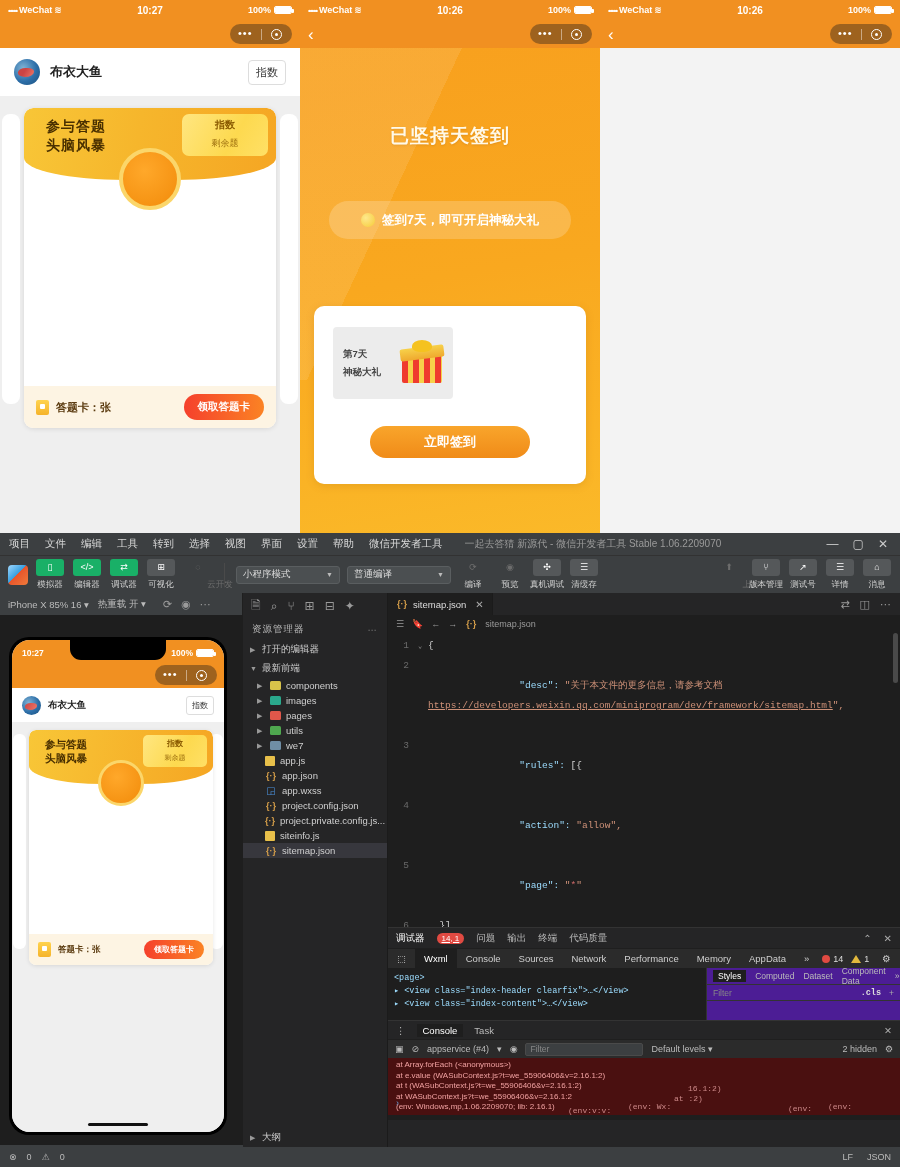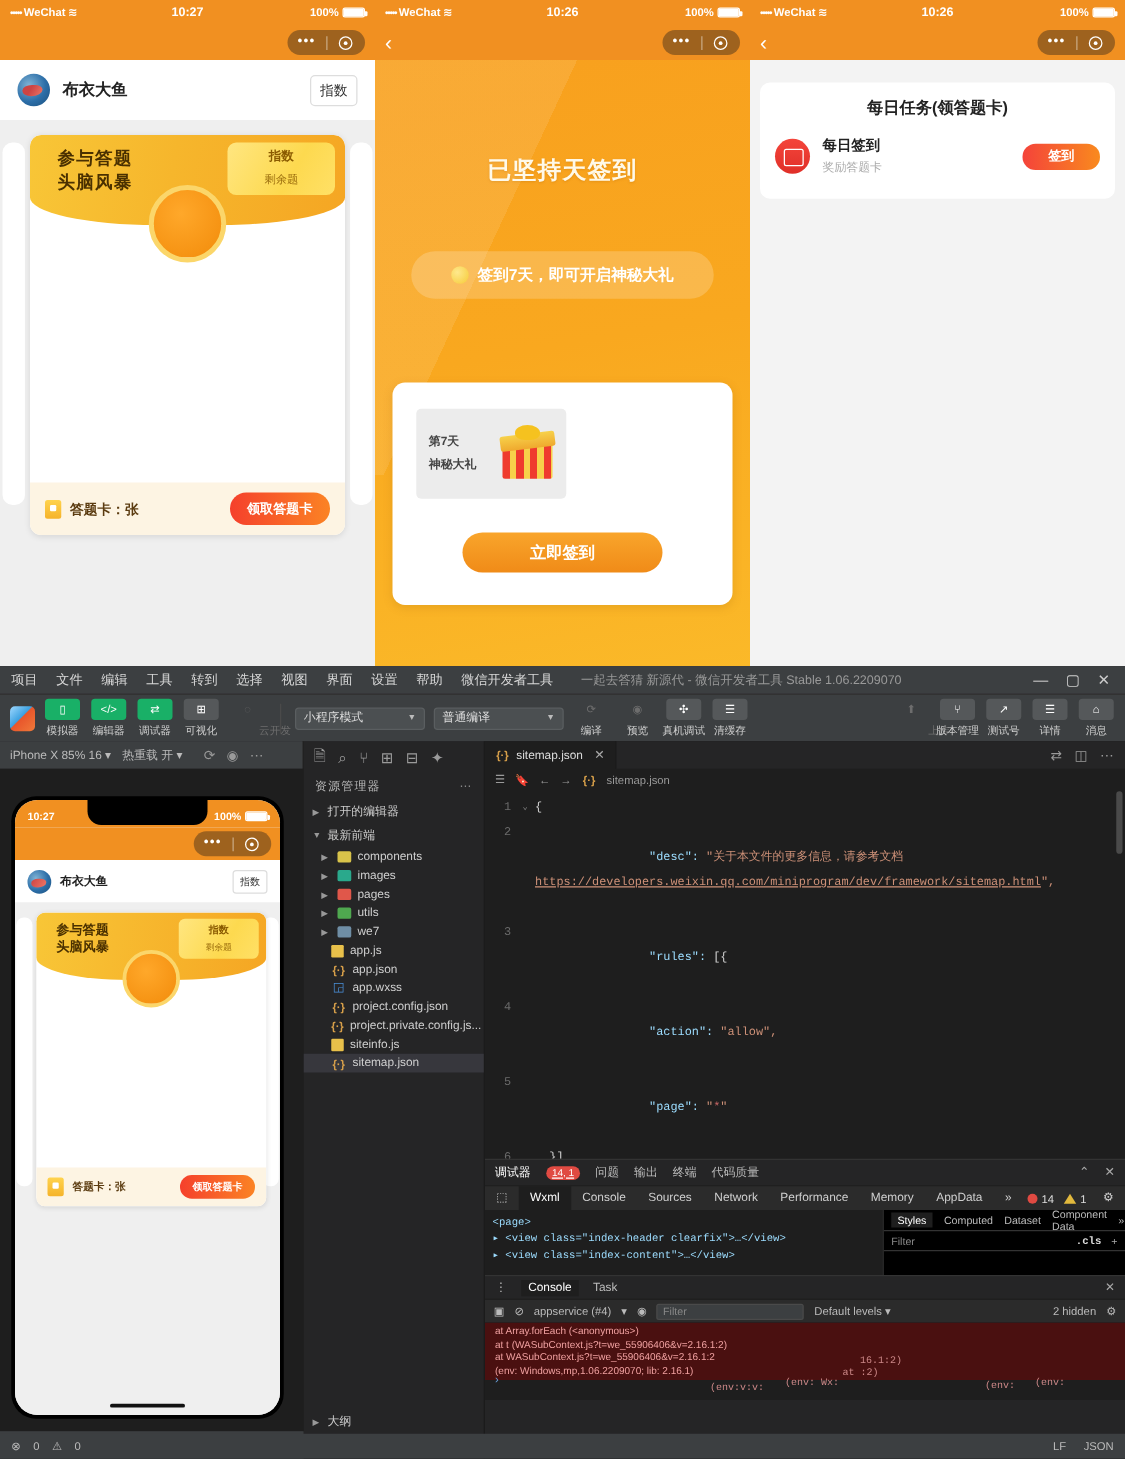--- a/index.html
+++ b/index.html
@@ -246,21 +246,21 @@
   .dbg-tabs .right{margin-left:auto;display:flex;gap:12px;color:#aaa;font-size:10px;}
   .dt-row{height:20px;display:flex;align-items:center;background:#2b2b2b;border-top:1px solid #1f1f1f;}
   .dt-row .t{padding:0 9px;font-size:9.5px;color:#cfcfcf;height:100%;display:flex;align-items:center;}
   .dt-row .t.act{background:#1e1e1e;color:#fff;text-align:center;}
   .dt-row .warn{display:flex;align-items:center;gap:3px;font-size:9px;color:#ddd;padding:0 4px;}
   .dot-r{width:8px;height:8px;border-radius:50%;background:#e04a42;display:inline-block;}
   .tri-y{width:0;height:0;border-left:5px solid transparent;border-right:5px solid transparent;
          border-bottom:8px solid #e2b93d;display:inline-block;}
   .dbg-split{display:flex;height:52px;}
   .dom{flex:1;background:#1e1e1e;padding:4px 6px;font-family:"Liberation Mono",monospace;font-size:8.5px;line-height:13px;color:#9cdcfe;}
-  .styles{width:194px;background:#000000;border-left:1px solid #333;}
+  .styles{width:194px;background:#4c1d95;border-left:1px solid #333;}
   .st-tabs{height:16px;display:flex;align-items:center;gap:9px;padding:0 6px;font-size:8.5px;color:#bbb;}
   .st-tabs .act{background:#1e1e1e;color:#fff;padding:1px 5px;}
   .st-filter{height:17px;display:flex;align-items:center;padding:0 6px;font-size:8.5px;
              color:#888;border-top:1px solid #333;border-bottom:1px solid #333;}
   .st-filter .cls{margin-left:auto;color:#ddd;font-weight:bold;font-family:"Liberation Mono",monospace;}
   .console-bar{height:19px;display:flex;align-items:center;gap:11px;padding:0 8px;
                background:#252526;border-top:1px solid #333;font-size:9.5px;color:#bbb;}
   .console-bar .act{background:#1e1e1e;color:#fff;padding:1px 6px;}
   .cons-ctl{height:19px;display:flex;align-items:center;gap:8px;padding:0 7px;background:#2b2b2b;
             border-top:1px solid #1f1f1f;font-size:9px;color:#bbb;}
@@ -404,31 +404,20 @@
         <span class="back-chevron">‹</span>
         <div class="capsule">
           <span class="cap-dots">•••</span>
           <span class="cap-div"></span>
           <span class="cap-o">
               <span></span>
             </span>
         </div>
       </div>
       <div class="p3-body">
-        <div class="p3-card">
-          <div class="p3-ct">每日任务(领答题卡)</div>
-          <div class="p3-row">
-            <span class="p3-ico"></span>
-            <span class="p3-txt">
-              <span class="t1" style="display:block">每日签到</span>
-              <span class="t2" style="display:block">奖励答题卡</span>
-            </span>
-            <span class="p3-btn">签到</span>
-          </div>
-        </div>
       </div>
     </div>
   </div>
 
   <div class="ide">
 
     <div class="menubar">
       <span class="mi">项目</span>
       <span class="mi">文件</span>
       <span class="mi">编辑</span>
@@ -818,20 +807,21 @@
             <span class="cons-inp">
                 <span>Filter</span>
               </span>
             <span><span>Default levels</span> ▾</span>
             <span style="margin-left:auto">2 hidden</span>
             <span>⚙</span>
           </div>
           <div class="cons-body">
             <div class="err-block">
               <div>    at Array.forEach (&lt;anonymous&gt;)</div>
+              <div>    at e.value (WASubContext.js?t=we_55906406&amp;v=2.16.1:2)</div>
               <div>    at t (WASubContext.js?t=we_55906406&amp;v=2.16.1:2)</div>
               <div>    at WASubContext.js?t=we_55906406&amp;v=2.16.1:2</div>
               <div>  (env: Windows,mp,1.06.2209070; lib: 2.16.1)</div>
             </div>
             <span class="ghost" style="left:300px;top:26px">16.1:2)</span>
             <span class="ghost" style="left:286px;top:36px">at  :2)</span>
             <span class="ghost" style="left:240px;top:44px">(env: Wx:</span>
             <span class="ghost" style="left:180px;top:48px">(env:v:v:</span>
             <span class="ghost" style="left:400px;top:46px">(env:</span>
             <span class="ghost" style="left:440px;top:44px">(env:</span>

